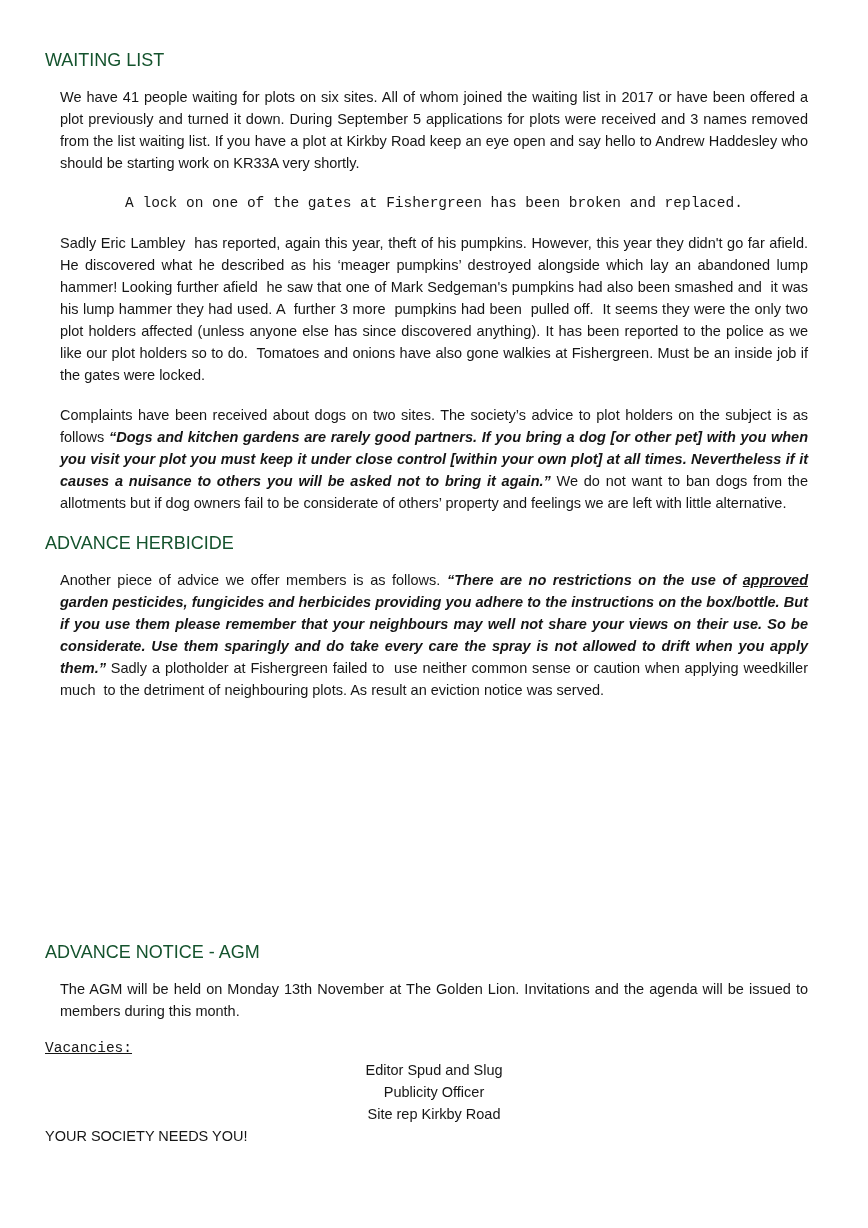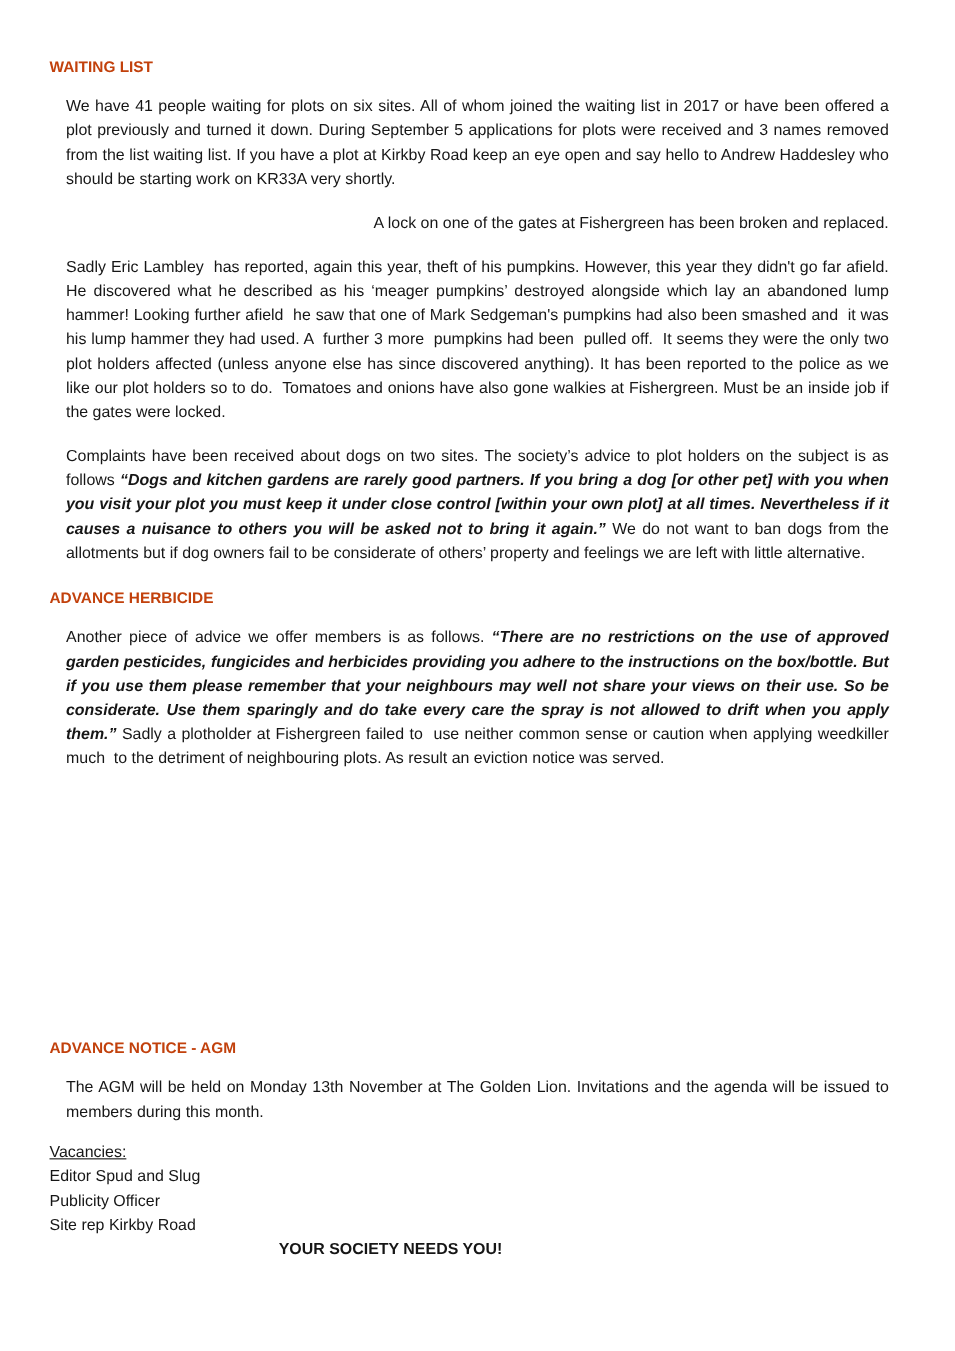--- a/index.html
+++ b/index.html
@@ -18,51 +18,54 @@
     font-size: 14.5px;
     line-height: 22px;
     color: #161616;
     overflow: hidden;
   }
   section.doc-section {
     margin: 0 0 18px 0;
   }
   h2.section-heading {
     margin: 0;
-    font-size: 14px;
+    font-size: 18px;
     line-height: 22px;
-    font-weight: bold;
-    color: #c2410c;
+    font-weight: normal;
+    color: #14532d;
   }
   p.section-paragraph {
     margin: 15px;
     text-align: justify;
     white-space: pre-wrap;
   }
   p.single-line {
-    text-align: right;
+    text-align: center;
+    font-family: Liberation Mono, monospace;
   }
   .b { font-weight: bold; }
   .i { font-style: italic; }
-  .u { }
+  .u { text-decoration: underline; }
   .spacer {
     height: 222px;
   }
   .vacancies-label {
     margin: 0;
     text-decoration: underline;
+    font-family: Liberation Mono, monospace;
   }
   .vacancy-line {
     margin: 0;
+    text-align: center;
   }
   .footer-callout {
     margin: 0;
     width: 620px;
-    text-align: center;
-    font-weight: bold;
+    text-align: left;
+    font-weight: normal;
     line-height: 22px;
   }
 </style>
 </head>
 <body>
 
 <main class="page">
 
   <section class="doc-section">
     <h2 class="section-heading">WAITING LIST</h2>

